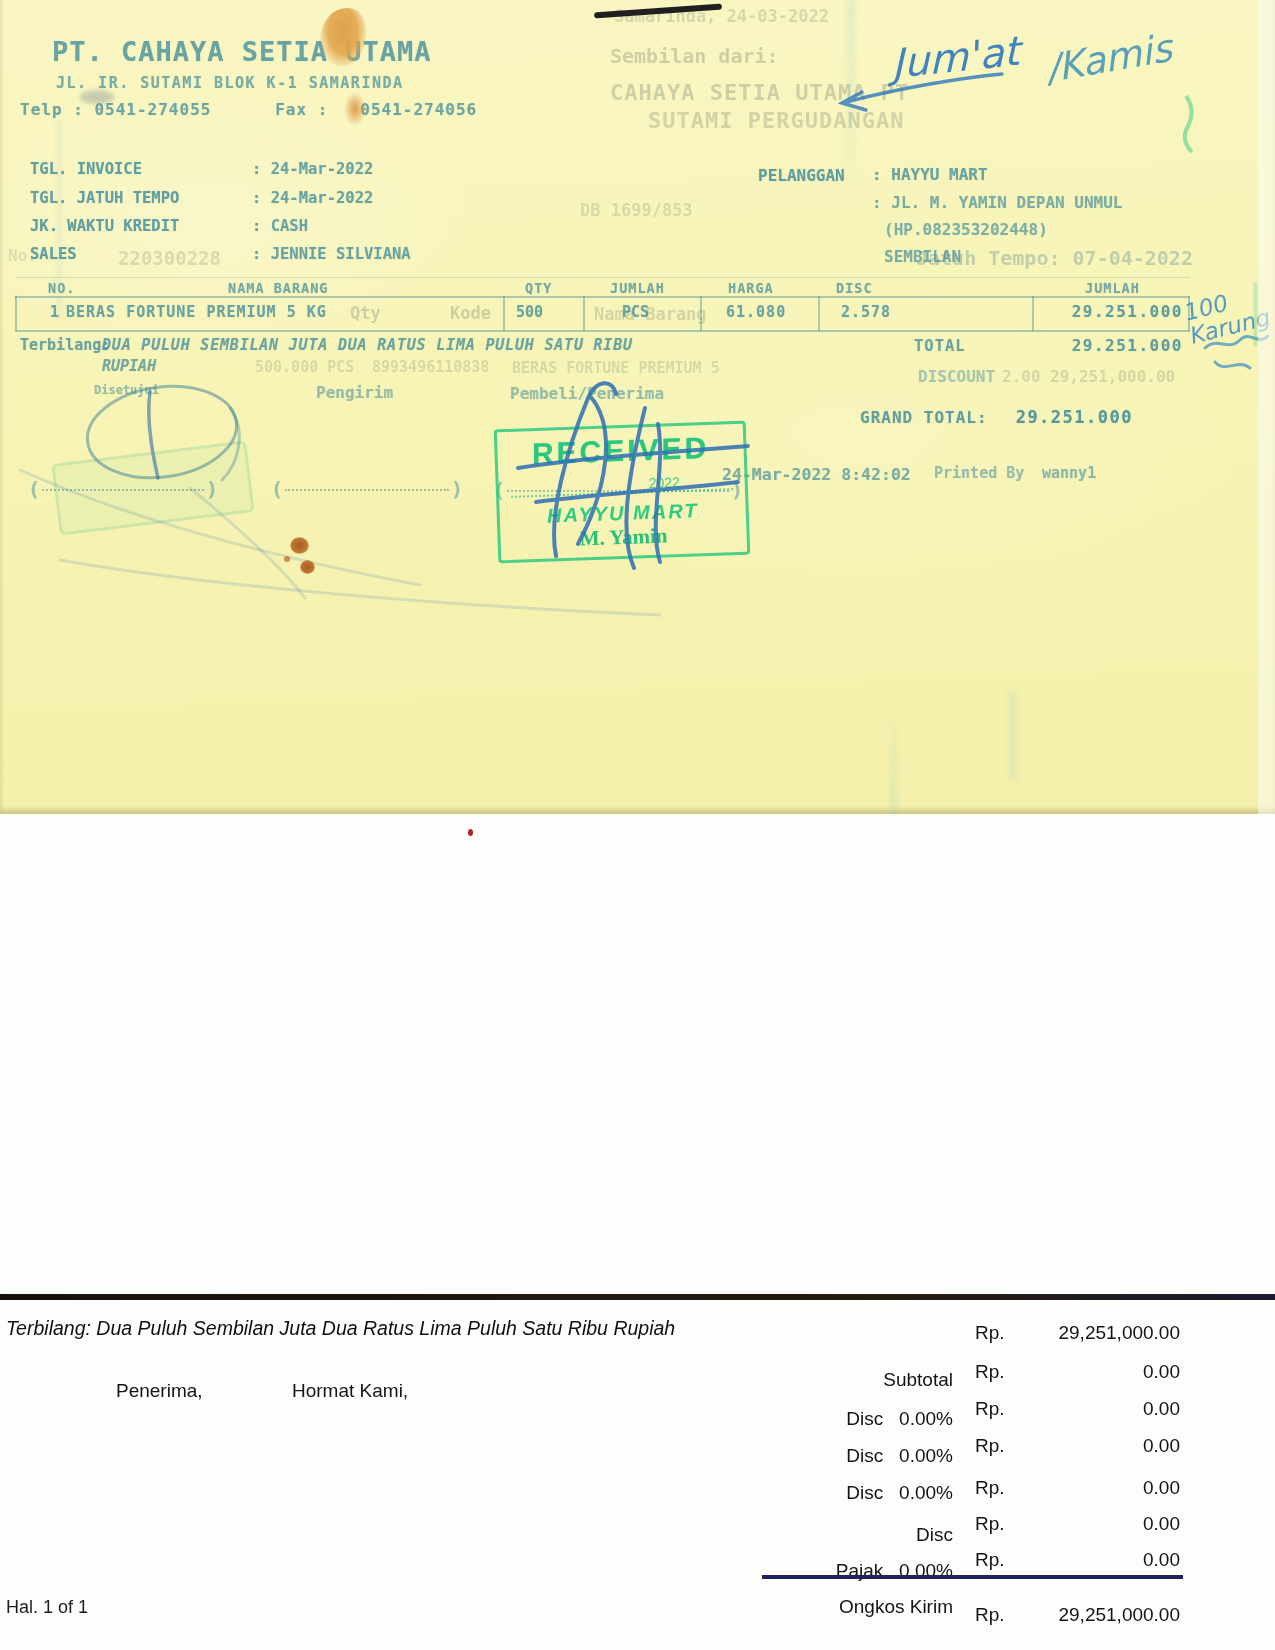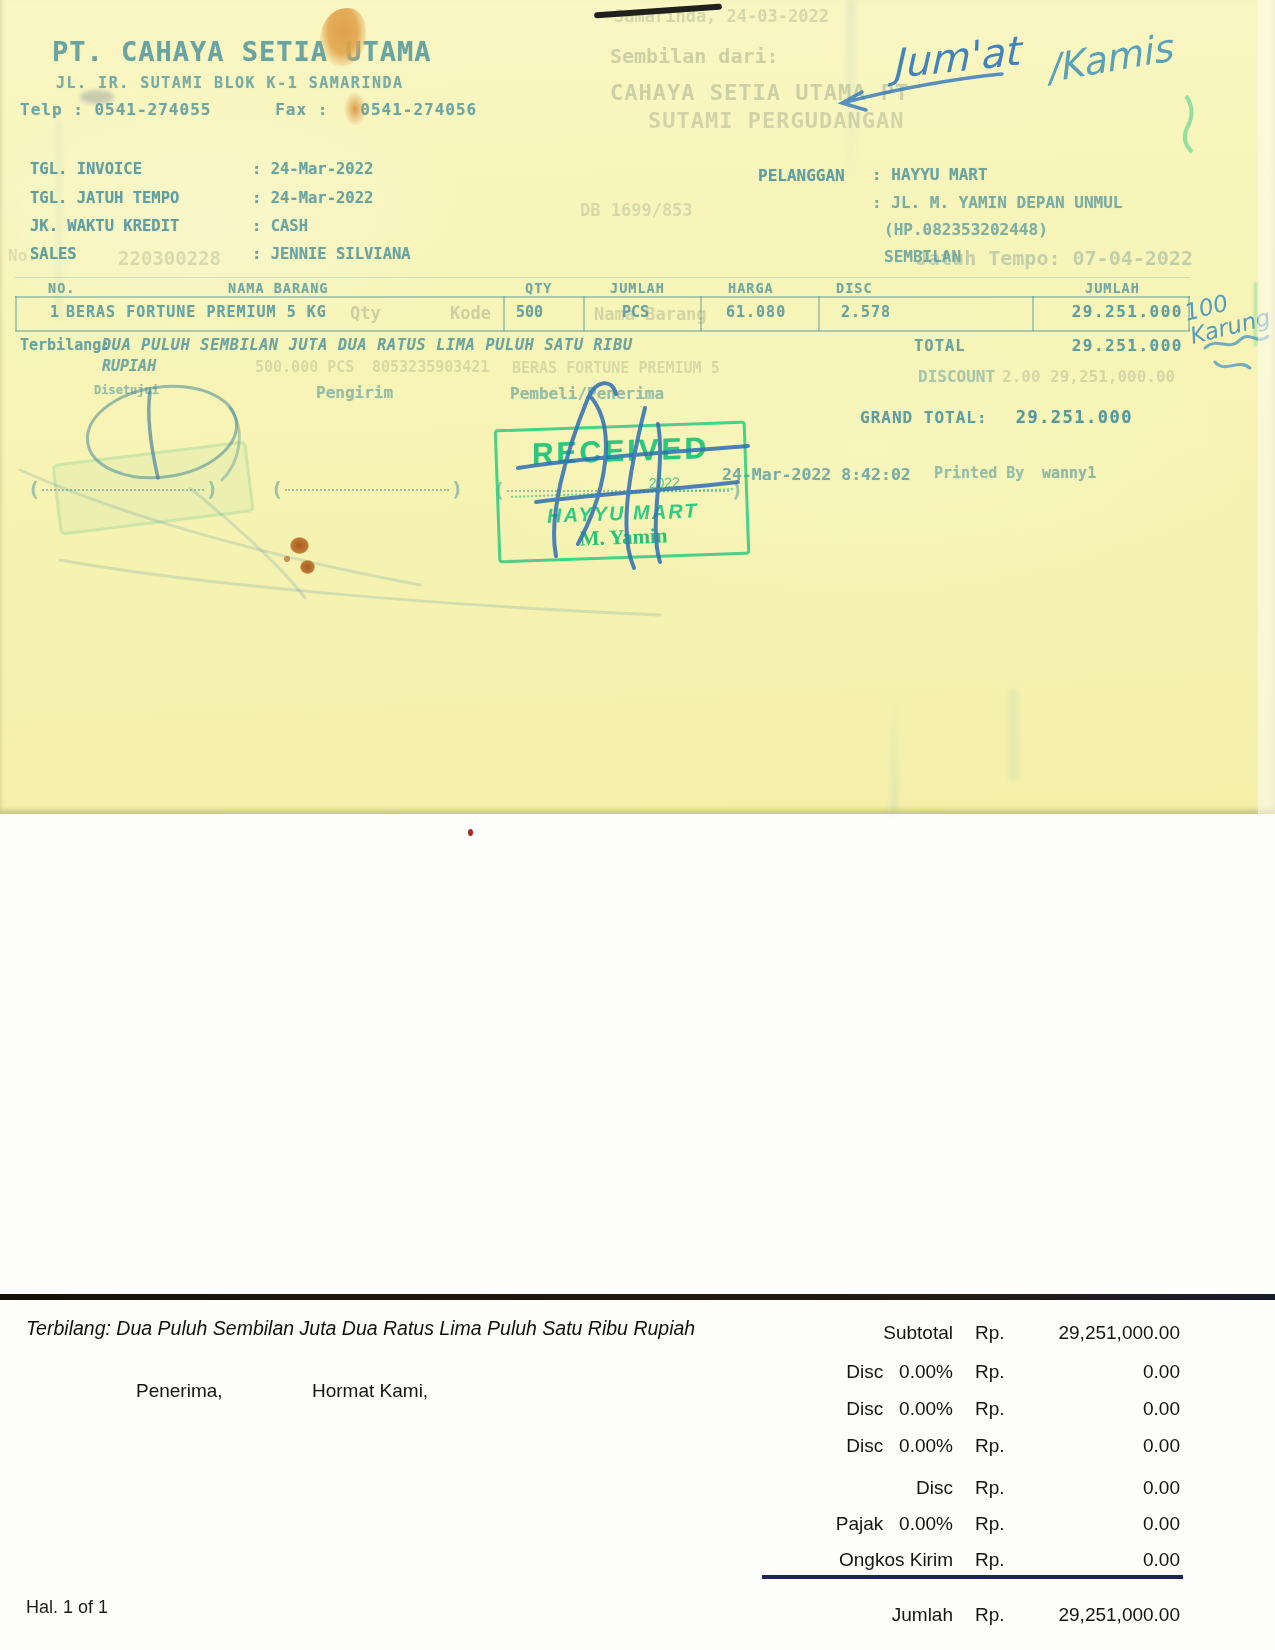--- a/index.html
+++ b/index.html
@@ -34,23 +34,23 @@
   .stamp .st-frag { position:absolute; left:150px; top:48px; font-size:14px; color:#2bc77e; opacity:.85; }
   .stamp .st-store { position:absolute; left:0; right:0; top:74px; text-align:center;
            font-size:20px; font-weight:bold; letter-spacing:2px; color:#2ecb82; font-style:italic; }
   .stamp .st-signer { position:absolute; left:0; right:0; top:97px; text-align:center;
            font-size:21px; font-weight:bold; color:#27c278; font-family:"Liberation Serif", serif; }
 
   
   .mark { position:absolute; }
 
   
-  .f-text { position:absolute; color:#141414; font-size:19px; white-space:pre;margin-left:20px; }
+  .f-text { position:absolute; color:#141414; font-size:19px; white-space:pre; }
   .f-row  { position:absolute; left:740px; width:445px; height:24px; font-size:19px; color:#141414; }
-  .f-row .f-label { position:absolute; right:232px; white-space:pre; }
+  .f-row .f-label { position:absolute; right:232px; white-space:pre;margin-top:47px; }
   .f-row .f-cur   { position:absolute; left:235px; }
   .f-row .f-val   { position:absolute; right:5px; }
 </style>
 </head>
 <body>
 
 <div id="screen">
 
   <div class="paper">
 
@@ -59,21 +59,21 @@
     <span class="gb" style="left:610px;top:80px;font-size:22px;letter-spacing:1px;opacity:.4">CAHAYA SETIA UTAMA PT</span>
     <span class="gb" style="left:648px;top:108px;font-size:22px;letter-spacing:1px;opacity:.36">SUTAMI PERGUDANGAN</span>
     <span class="gb" style="left:580px;top:200px;font-size:17px;opacity:.3">DB 1699/853</span>
     <span class="gb" style="left:8px;top:246px;font-size:16px;opacity:.25">No.</span>
     <span class="gb" style="left:118px;top:247px;font-size:19px;opacity:.3">220300228</span>
     <span class="gb" style="left:916px;top:246px;font-size:20px;opacity:.45;color:#7fa398">Jatuh Tempo: 07-04-2022</span>
     <span class="gb" style="left:350px;top:303px;font-size:17px;opacity:.4">Qty</span>
     <span class="gb" style="left:450px;top:303px;font-size:17px;opacity:.4">Kode</span>
     <span class="gb" style="left:594px;top:304px;font-size:17px;opacity:.35">Nama Barang</span>
     <span class="gb" style="left:255px;top:358px;font-size:15px;opacity:.3">500.000 PCS</span>
-    <span class="gb" style="left:372px;top:358px;font-size:15px;opacity:.3">8053235903421</span>
+    <span class="gb" style="left:372px;top:358px;font-size:15px;opacity:.3">8993496110838</span>
     <span class="gb" style="left:512px;top:359px;font-size:15px;opacity:.3">BERAS FORTUNE PREMIUM 5</span>
     <span class="tp" style="left:918px;top:367px;font-size:16px;opacity:.45">DISCOUNT</span>
     <span class="gb" style="left:1002px;top:367px;font-size:16px;opacity:.32">2.00</span>
     <span class="gb" style="left:1050px;top:367px;font-size:16px;opacity:.32">29,251,000.00</span>
 
     <span class="tp" style="left:52px;top:36px;font-size:27px;letter-spacing:1px;opacity:.8">PT. CAHAYA SETIA UTAMA</span>
     <span class="tp" style="left:56px;top:74px;font-size:15px;letter-spacing:1.5px;opacity:.72">JL. IR. SUTAMI BLOK K-1 SAMARINDA</span>
     <span class="tp" style="left:20px;top:100px;font-size:16px;letter-spacing:1px;opacity:.78">Telp : 0541-274055      Fax :   0541-274056</span>
 
 

